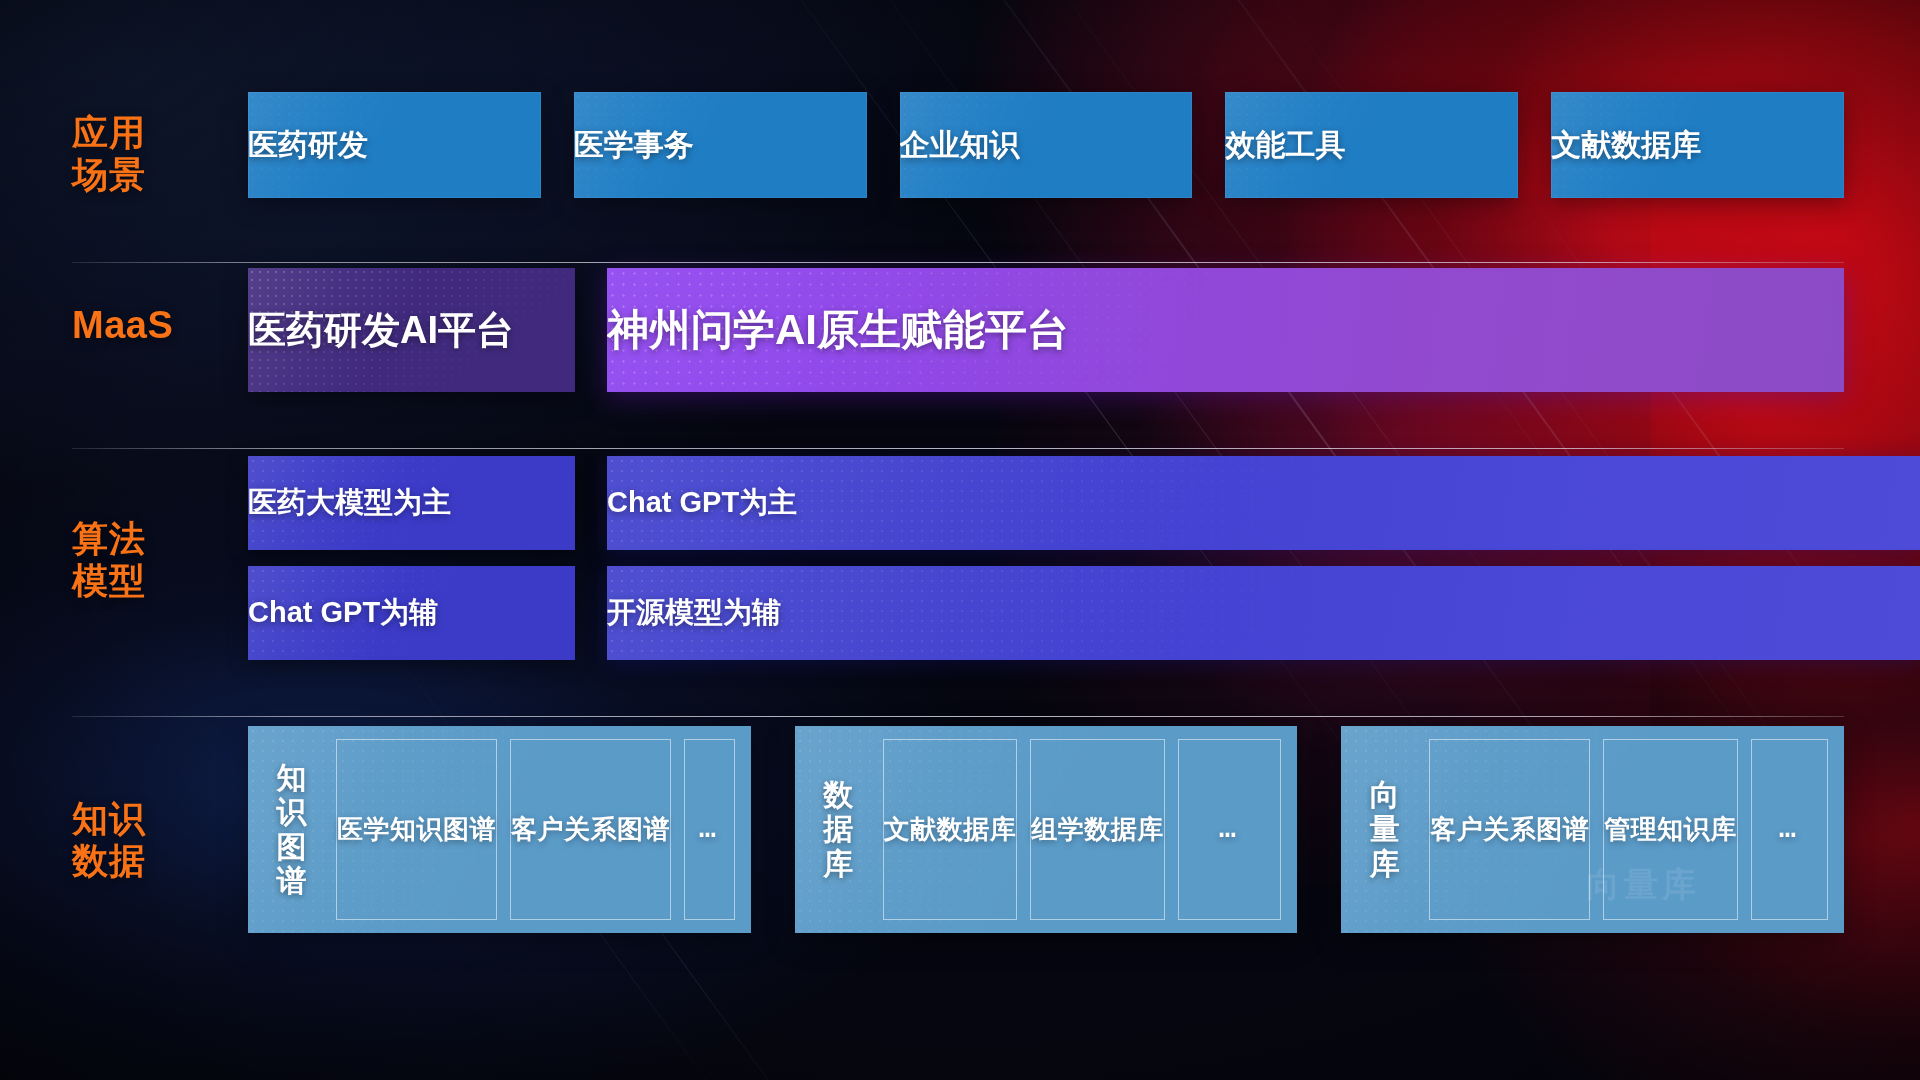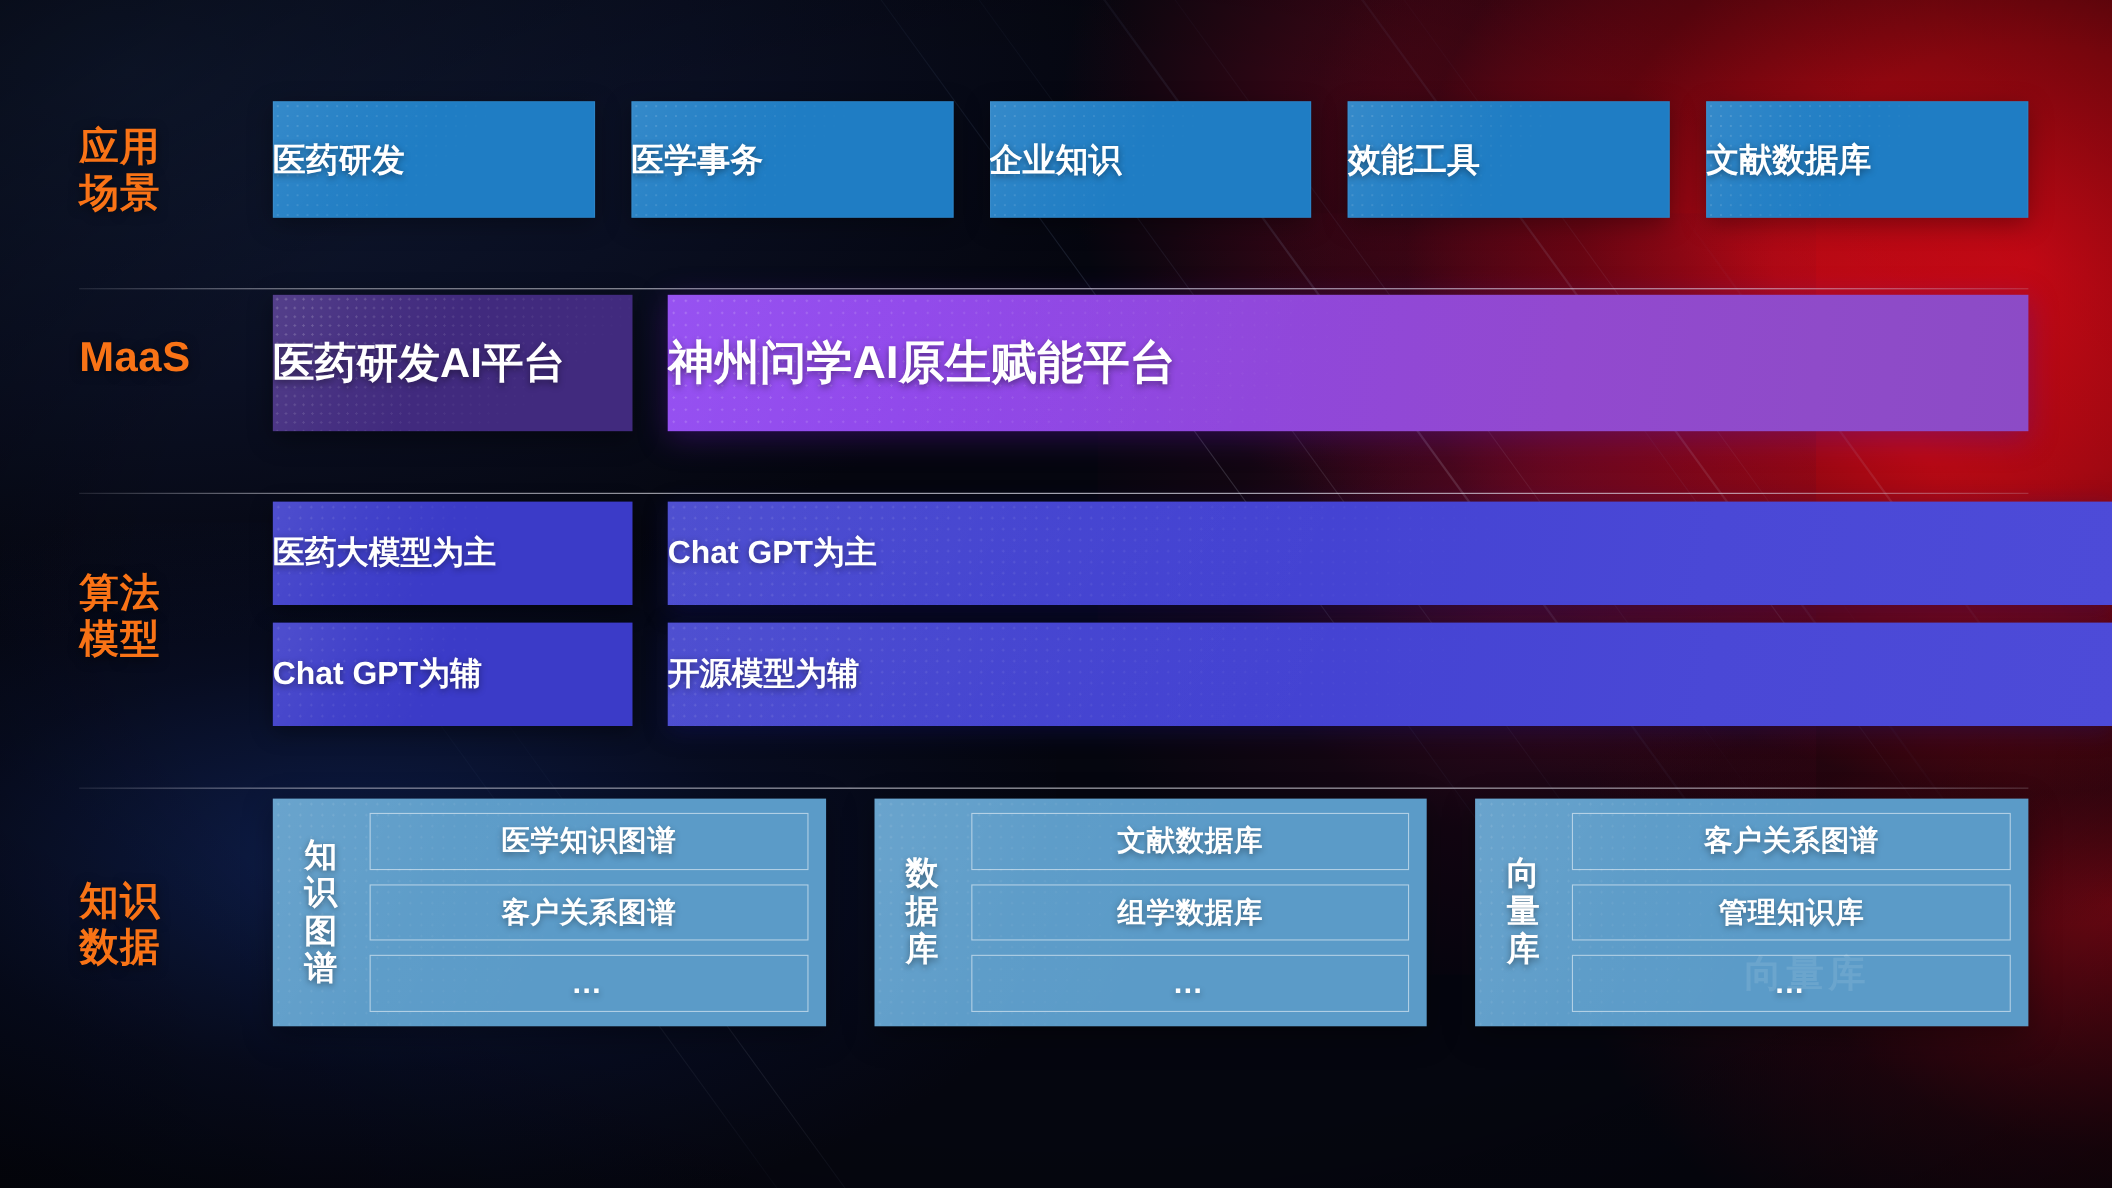--- a/index.html
+++ b/index.html
@@ -240,23 +240,24 @@
     font-size:30px;
     line-height:1.14;
     letter-spacing:1px;
     text-align:center;
     white-space:pre-line;
     text-shadow:0 2px 6px rgba(0,0,0,.4);
   }
   .vitems{
     position:relative; z-index:3;
     flex:1 1 auto;
-    display:flex; flex-direction:column;
+    display:flex; flex-direction:row;
     gap:13px;
     padding-left:14px;
+    font-family:Liberation Mono, monospace;
   }
   .vitem{
     flex:1 1 0;
     display:flex; align-items:center; justify-content:center;
     border:1px solid rgba(255,255,255,.52);
     color:#fff; font-weight:bold;
     font-size:26px;
     letter-spacing:.5px;
     white-space:nowrap;
     text-shadow:0 2px 6px rgba(0,0,0,.34);

